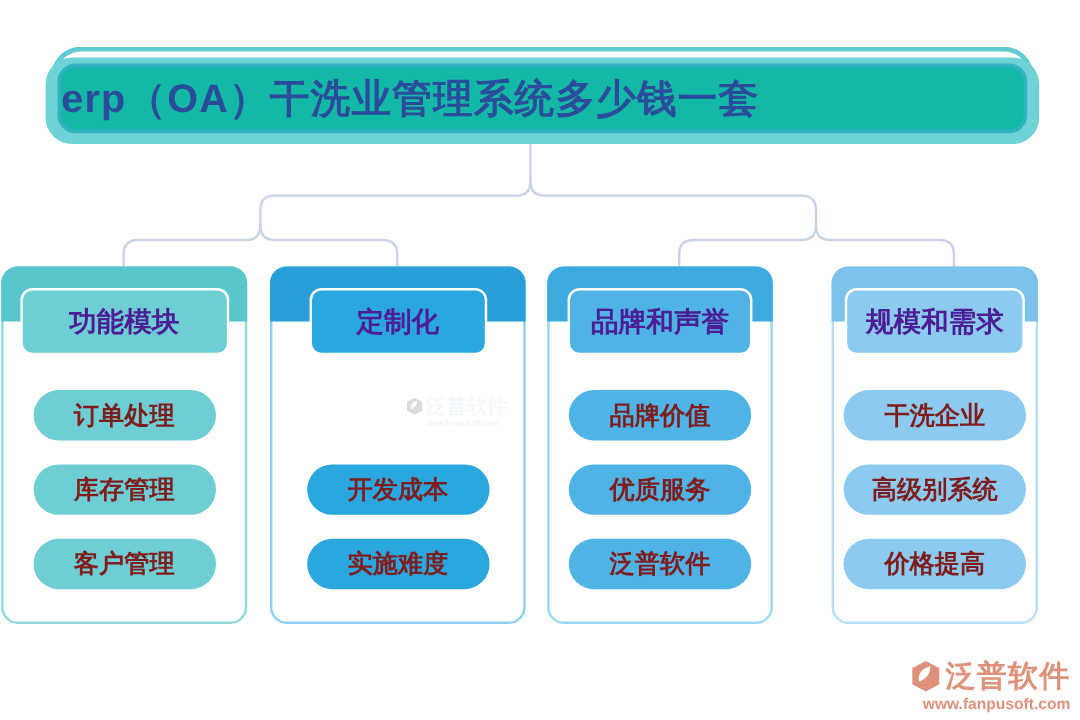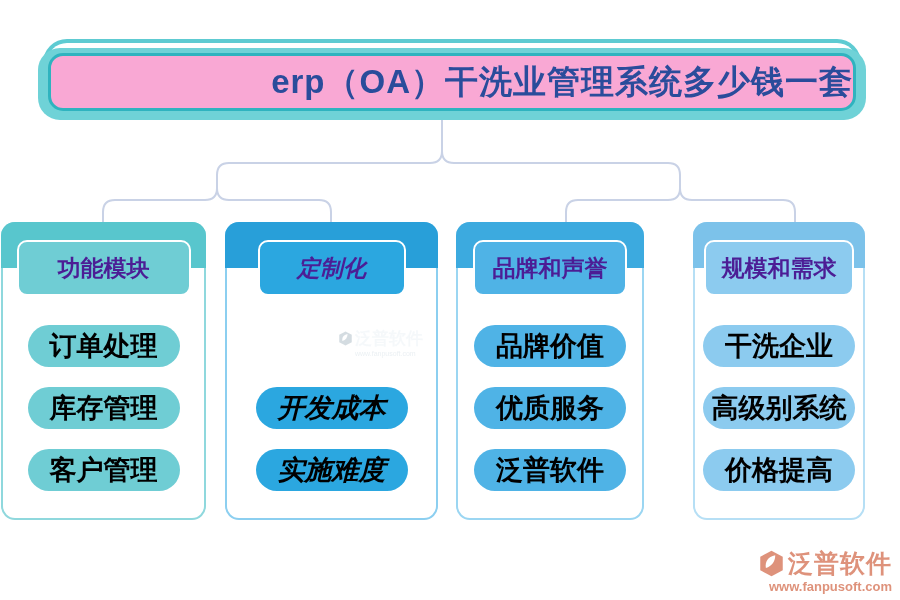--- a/index.html
+++ b/index.html
@@ -12,59 +12,59 @@
   .title-arc{
     position:absolute;left:43px;top:39px;width:810px;height:40px;
     border:4px solid var(--title-border,#5ECBD2);border-bottom:none;
     border-radius:24px 24px 0 0;z-index:1;
   }
   .title-box{
     position:absolute;left:38px;top:48px;width:828px;height:72px;
     background:var(--title-fill,#6FD2D7);border-radius:22px;z-index:2;
   }
   .title-inner{
-    position:absolute;inset:5px 10px 9px 10px;background:#f9a8d4;
+    position:absolute;inset:5px 10px 9px 10px;background:#14b8a6;
     border:3px solid var(--title-inner-border,#2FB3BF);border-radius:15px;
-    display:flex;align-items:center;justify-content:flex-end;padding-left:36px;
+    display:flex;align-items:center;justify-content:flex-start;
   }
   .title-text{
     font-size:33px;font-weight:bold;letter-spacing:1px;
     color:var(--title-text,#2A4C9B);white-space:nowrap;
   }
   
   .connectors{position:absolute;left:0;top:0;z-index:0;}
   .connectors path{stroke:var(--connector,#C9D2E6);stroke-width:2;fill:none;stroke-linecap:round;}
   
   .column{
     position:absolute;top:222px;height:298px;background:#ffffff;
     border:2px solid var(--cb);border-radius:14px;box-sizing:border-box;z-index:3;
   }
   .column[data-col="0"]{left:1px;width:205px;}
-  .column[data-col="1"]{left:225px;width:213px;font-style:italic;}
+  .column[data-col="1"]{left:225px;width:213px;}
   .column[data-col="2"]{left:456px;width:188px;}
   .column[data-col="3"]{left:693px;width:172px;}
   .band{
     position:absolute;top:-2px;left:-2px;right:-2px;height:46px;
     background:var(--band);border-radius:14px 14px 0 0;
   }
   .header-label{
     position:absolute;top:16px;left:50%;transform:translateX(-50%);height:56px;
     background:var(--node);border:2.5px solid #ffffff;border-radius:10px;
     box-sizing:border-box;display:flex;align-items:center;justify-content:center;
     font-size:23px;font-weight:bold;color:#4c1d95;white-space:nowrap;
   }
   .column[data-col="0"] .header-label{width:174px;}
   .column[data-col="1"] .header-label{width:148px;}
   .column[data-col="2"] .header-label{width:154px;}
   .column[data-col="3"] .header-label{width:150px;}
   .pill{
     position:absolute;left:50%;transform:translateX(-50%);width:152px;height:42px;
     background:var(--node);border-radius:21px;
     display:flex;align-items:center;justify-content:center;
-    font-size:27px;font-weight:bold;color:#000000;white-space:nowrap;
+    font-size:21px;font-weight:bold;color:#7f1d1d;white-space:nowrap;
   }
   .pill-0{top:101px}.pill-1{top:163px}.pill-2{top:225px}
   
   .watermark-br{
     position:absolute;right:8px;bottom:6px;z-index:5;
     display:flex;flex-direction:column;align-items:flex-end;
     color:var(--wm,#DC8970);opacity:.92;
   }
   .wm-row{display:flex;align-items:center;gap:3px;}
   .wm-logo{width:27px;height:27px;color:var(--wm,#DC8970);}

